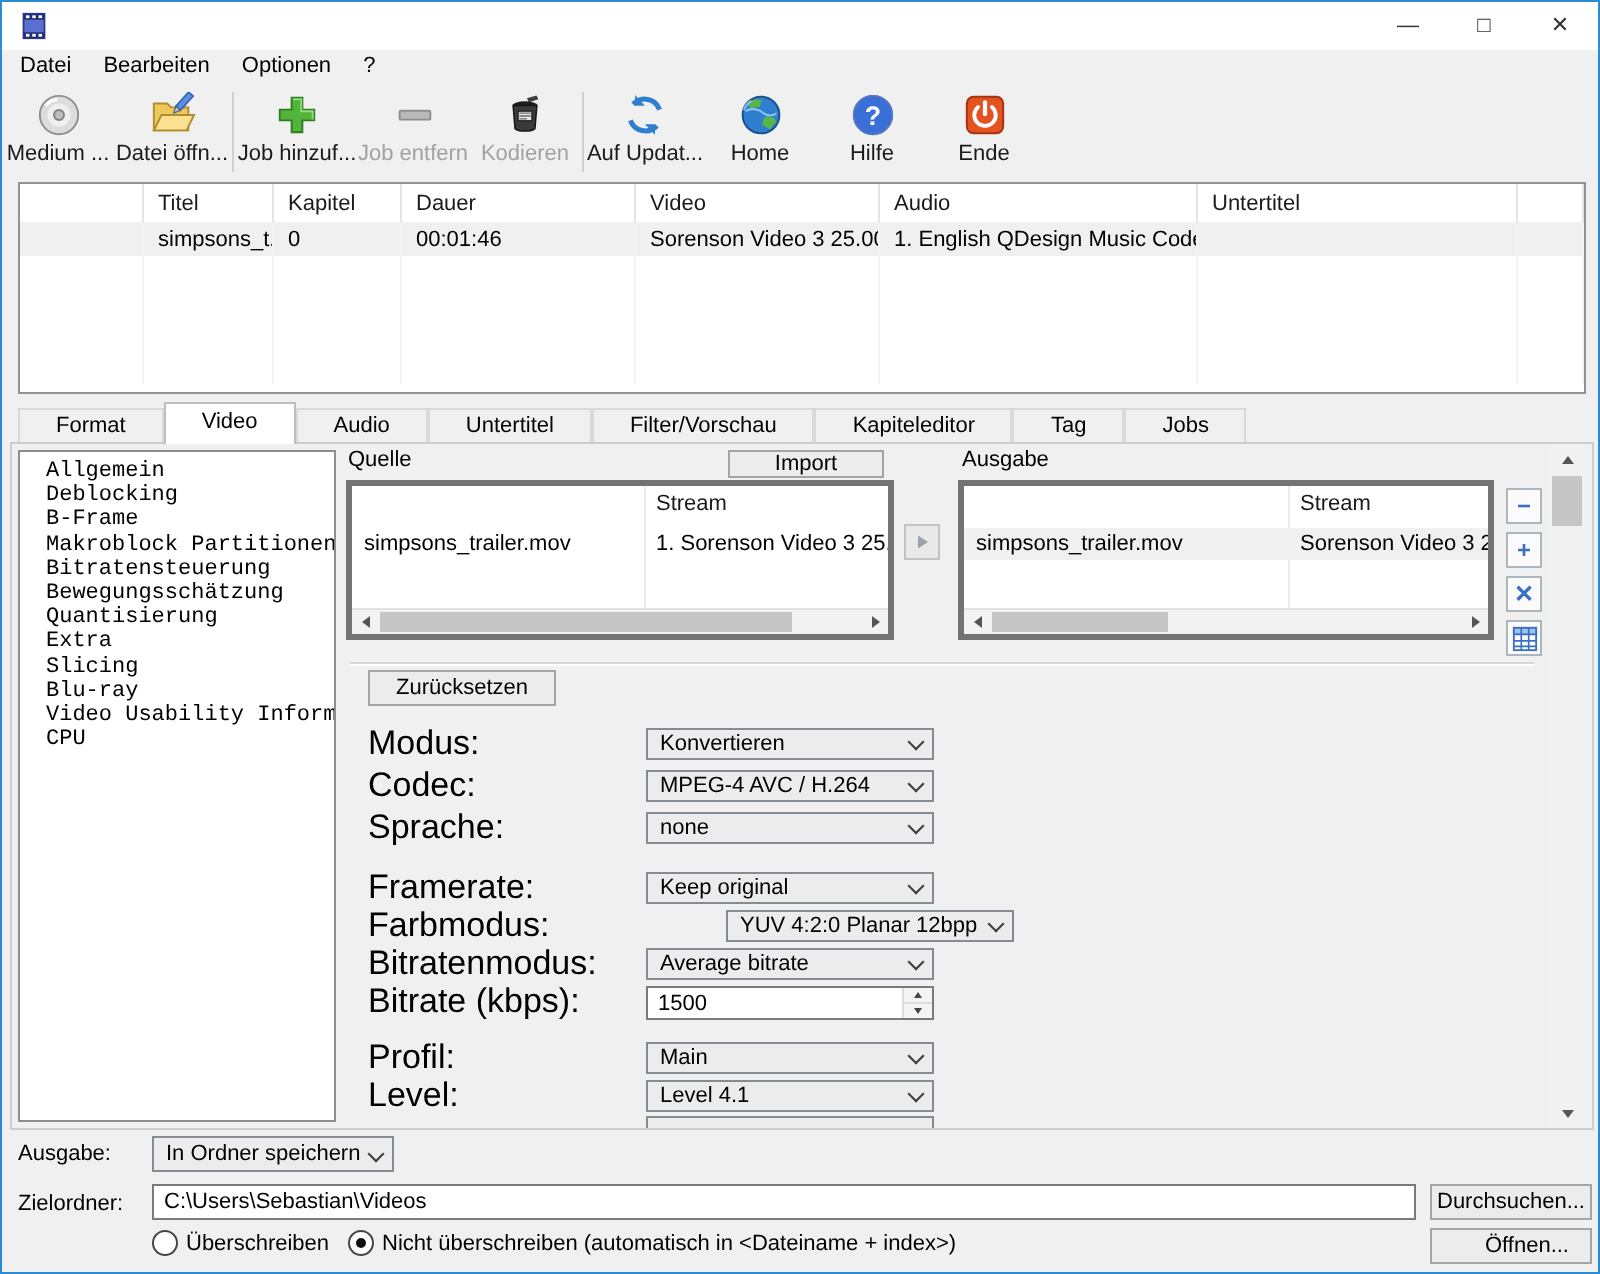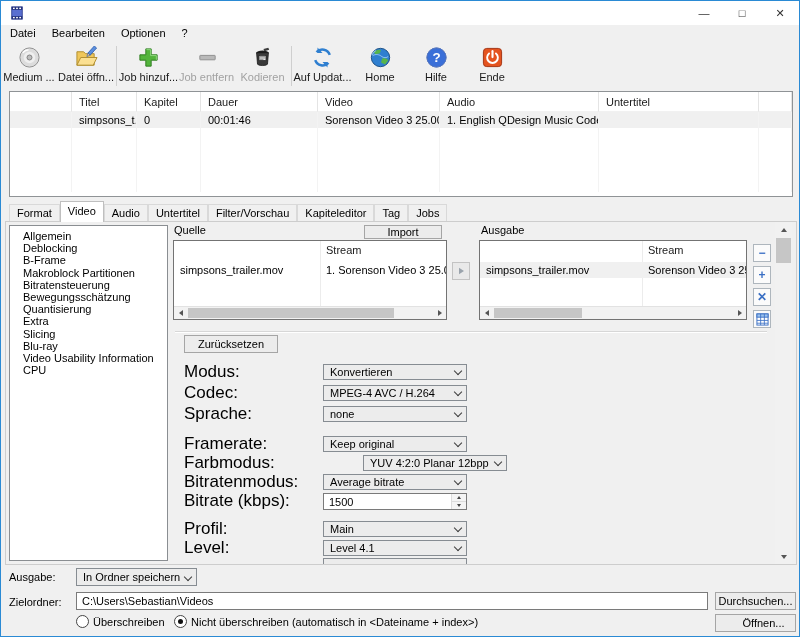--- a/index.html
+++ b/index.html
@@ -27,34 +27,34 @@
 
   
   .job-table { position:absolute; left:8px; top:90px; width:784px; height:106px; background:#fff; border:1px solid #8f9396; overflow:hidden; }
   .jt-grid { display:grid; grid-template-columns:62px 65px 64px 117px 122px 159px 160px 1fr; }
   .jt-header .cell { height:20px; line-height:20px; font-size:11px; padding-left:7px; border-right:1px solid #e4e4e4; border-bottom:1px solid #f1f1f1; color:#1a1a1a; overflow:hidden; white-space:nowrap; }
   .jt-row .cell { height:16px; line-height:16px; font-size:11px; padding-left:7px; border-right:1px solid #f3f3f3; overflow:hidden; white-space:nowrap; }
   .jt-row.selected { background:#f0f0f0; }
 
   
   .tabs { position:absolute; left:8px; top:203px; height:18px; display:flex; align-items:flex-end; }
-  .tab { height:18px; padding:0 7px; font-size:11px; line-height:17px; background:#f0f0f0; border:1px solid #d9d9d9; border-bottom:none; color:#000; white-space:nowrap; }
+  .tab { height:18px; padding:0 18px; font-size:11px; line-height:17px; background:#f0f0f0; border:1px solid #d9d9d9; border-bottom:none; color:#000; white-space:nowrap; }
   .tab.active { height:21px; background:#fff; border-color:#bfbfbf; position:relative; z-index:5; line-height:19px; }
 
   
   .panel { position:absolute; left:4px; top:220px; width:792px; height:344px; border:1px solid #cdcdcd; background:#f0f0f0; }
 
   .sidebar { position:absolute; left:8px; top:224px; width:159px; height:336px; background:#fff; border:1px solid #8a8e92; padding:4px 0 0 13px; overflow:hidden; }
-  .sb-item { font-size:11px; line-height:12.2px; white-space:nowrap; color:#000; }
+  .sb-item { font-size:11px; line-height:12.2px; white-space:nowrap; color:#000;font-family:Liberation Mono, monospace; }
 
   .group-label { position:absolute; font-size:11px; color:#000; white-space:nowrap; }
   .btn { position:absolute; background:#ececec; border:1px solid #a5a5a5; font-size:11px; text-align:center; color:#000; }
 
   
-  .stable { position:absolute; background:#fff; border:1px solid #737373; overflow:hidden; }
+  .stable { position:absolute; background:#fff; border:3px solid #737373; overflow:hidden; }
   .coldiv { position:absolute; top:0; bottom:13px; width:1px; background:#ececec; }
   .shead { position:absolute; top:3px; font-size:11px; color:#1a1a1a; white-space:nowrap; }
   .srow { position:absolute; left:0; right:0; top:21px; height:16px; display:grid; }
   .scell { font-size:11px; line-height:16px; padding-left:6px; overflow:hidden; white-space:nowrap; }
   .hscroll { position:absolute; left:0; right:0; bottom:0; height:13px; background:#f2f2f2; border-top:1px solid #e2e2e2; }
   .hs-arrow { position:absolute; top:0; width:13px; height:12px; display:flex; align-items:center; justify-content:center; }
   .hs-arrow.left { left:0; } .hs-arrow.right { right:0; }
   .tri-l { width:0; height:0; border-top:3.5px solid transparent; border-bottom:3.5px solid transparent; border-right:4.5px solid #555; }
   .tri-r { width:0; height:0; border-top:3.5px solid transparent; border-bottom:3.5px solid transparent; border-left:4.5px solid #555; }
   .hs-thumb { position:absolute; top:1px; height:10px; background:#c6c6c6; }

